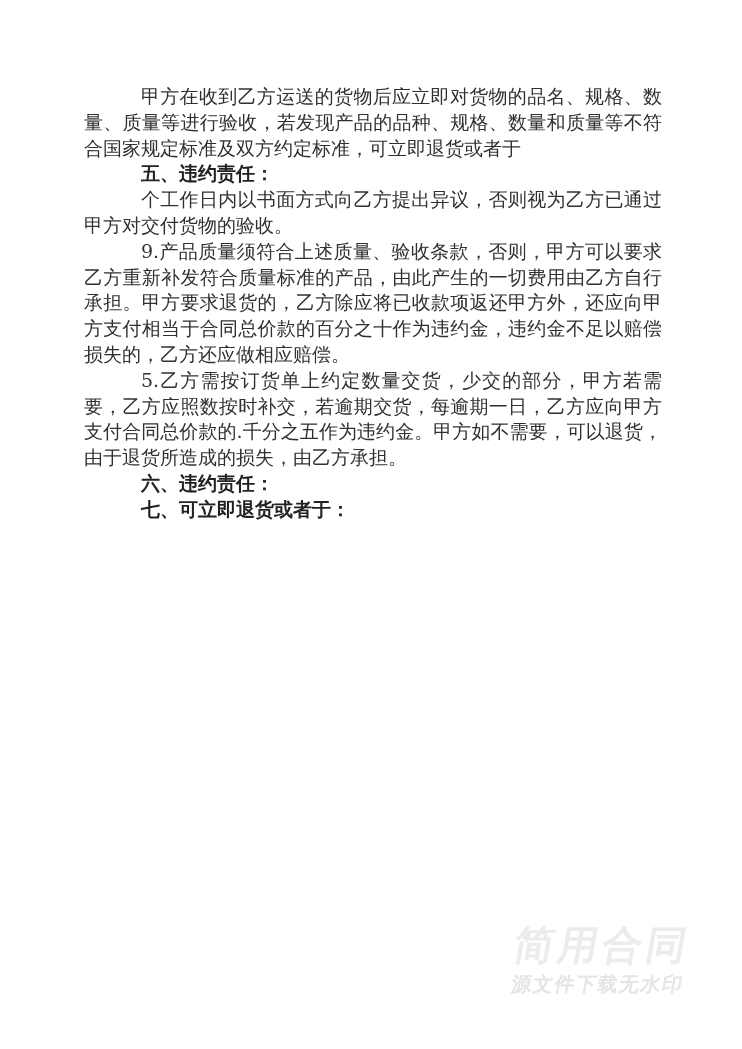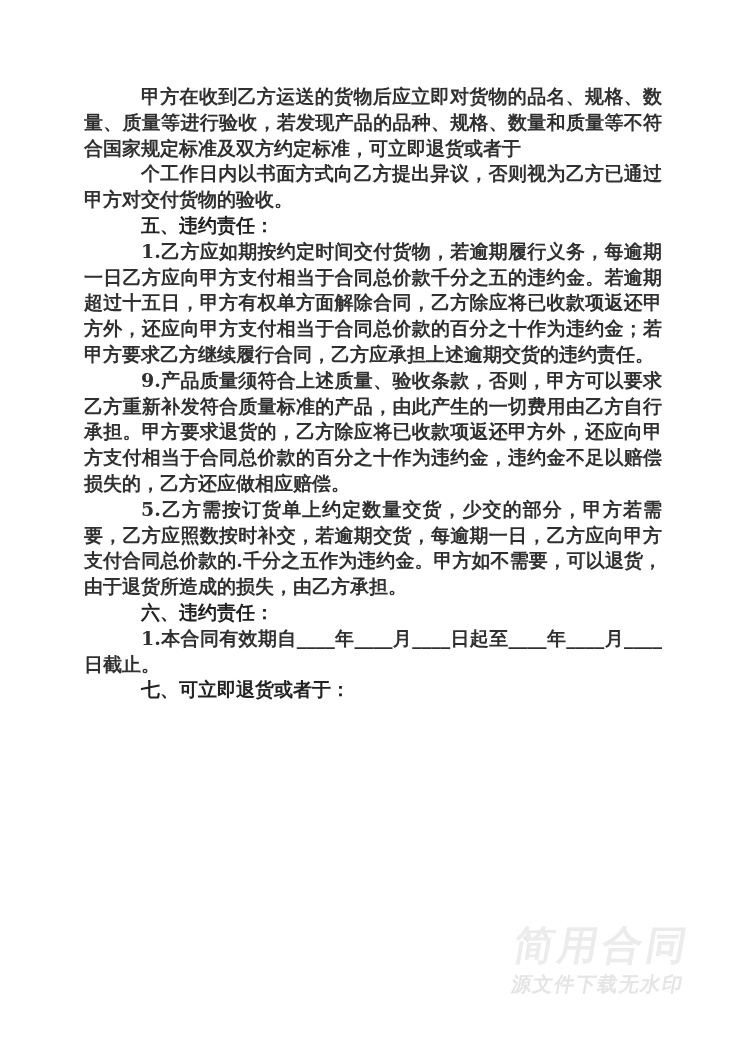--- a/index.html
+++ b/index.html
@@ -23,21 +23,20 @@
   }
   .para {
     margin: 0;
     font-size: 19px;
     line-height: 25.8px;
     color: #303030;
     text-align: justify;
     text-indent: 57px;
     word-break: break-all;
     font-family: "DejaVu Serif", serif;
-    font-weight: bold;
   }
   .heading {
     font-weight: 700;
     font-family: "DejaVu Sans", sans-serif;
     color: #222222;
     text-align: left;
   }
   .watermark {
     position: absolute;
     right: 54px;
@@ -62,27 +61,25 @@
     line-height: 1;
     margin-top: 9px;
   }
 </style>
 </head>
 <body>
 
 <div class="page">
   <div class="doc" id="doc-body">
       <p class="para body-para">甲方在收到乙方运送的货物后应立即对货物的品名、规格、数量、质量等进行验收，若发现产品的品种、规格、数量和质量等不符合国家规定标准及双方约定标准，可立即退货或者于</p>
+      <p class="para heading">五、违约责任：</p>
       <p class="para body-para">个工作日内以书面方式向乙方提出异议，否则视为乙方已通过甲方对交付货物的验收。</p>
-      <p class="para heading">五、违约责任：</p>
-      <p class="para body-para">1.乙方应如期按约定时间交付货物，若逾期履行义务，每逾期一日乙方应向甲方支付相当于合同总价款千分之五的违约金。若逾期超过十五日，甲方有权单方面解除合同，乙方除应将已收款项返还甲方外，还应向甲方支付相当于合同总价款的百分之十作为违约金；若甲方要求乙方继续履行合同，乙方应承担上述逾期交货的违约责任。</p>
       <p class="para body-para">9.产品质量须符合上述质量、验收条款，否则，甲方可以要求乙方重新补发符合质量标准的产品，由此产生的一切费用由乙方自行承担。甲方要求退货的，乙方除应将已收款项返还甲方外，还应向甲方支付相当于合同总价款的百分之十作为违约金，违约金不足以赔偿损失的，乙方还应做相应赔偿。</p>
       <p class="para body-para">5.乙方需按订货单上约定数量交货，少交的部分，甲方若需要，乙方应照数按时补交，若逾期交货，每逾期一日，乙方应向甲方支付合同总价款的.千分之五作为违约金。甲方如不需要，可以退货，由于退货所造成的损失，由乙方承担。</p>
       <p class="para heading">六、违约责任：</p>
-      <p class="para body-para">1.本合同有效期自____年____月____日起至____年____月____日截止。</p>
       <p class="para heading">七、可立即退货或者于：</p>
     </div>
 
   <div class="watermark">
     <div class="wm-title" style="color: rgb(236, 236, 236);">简用合同</div>
     <div class="wm-sub" style="color: rgb(229, 229, 229);">源文件下载无水印</div>
   </div>
 </div>
 
 </body></html>

